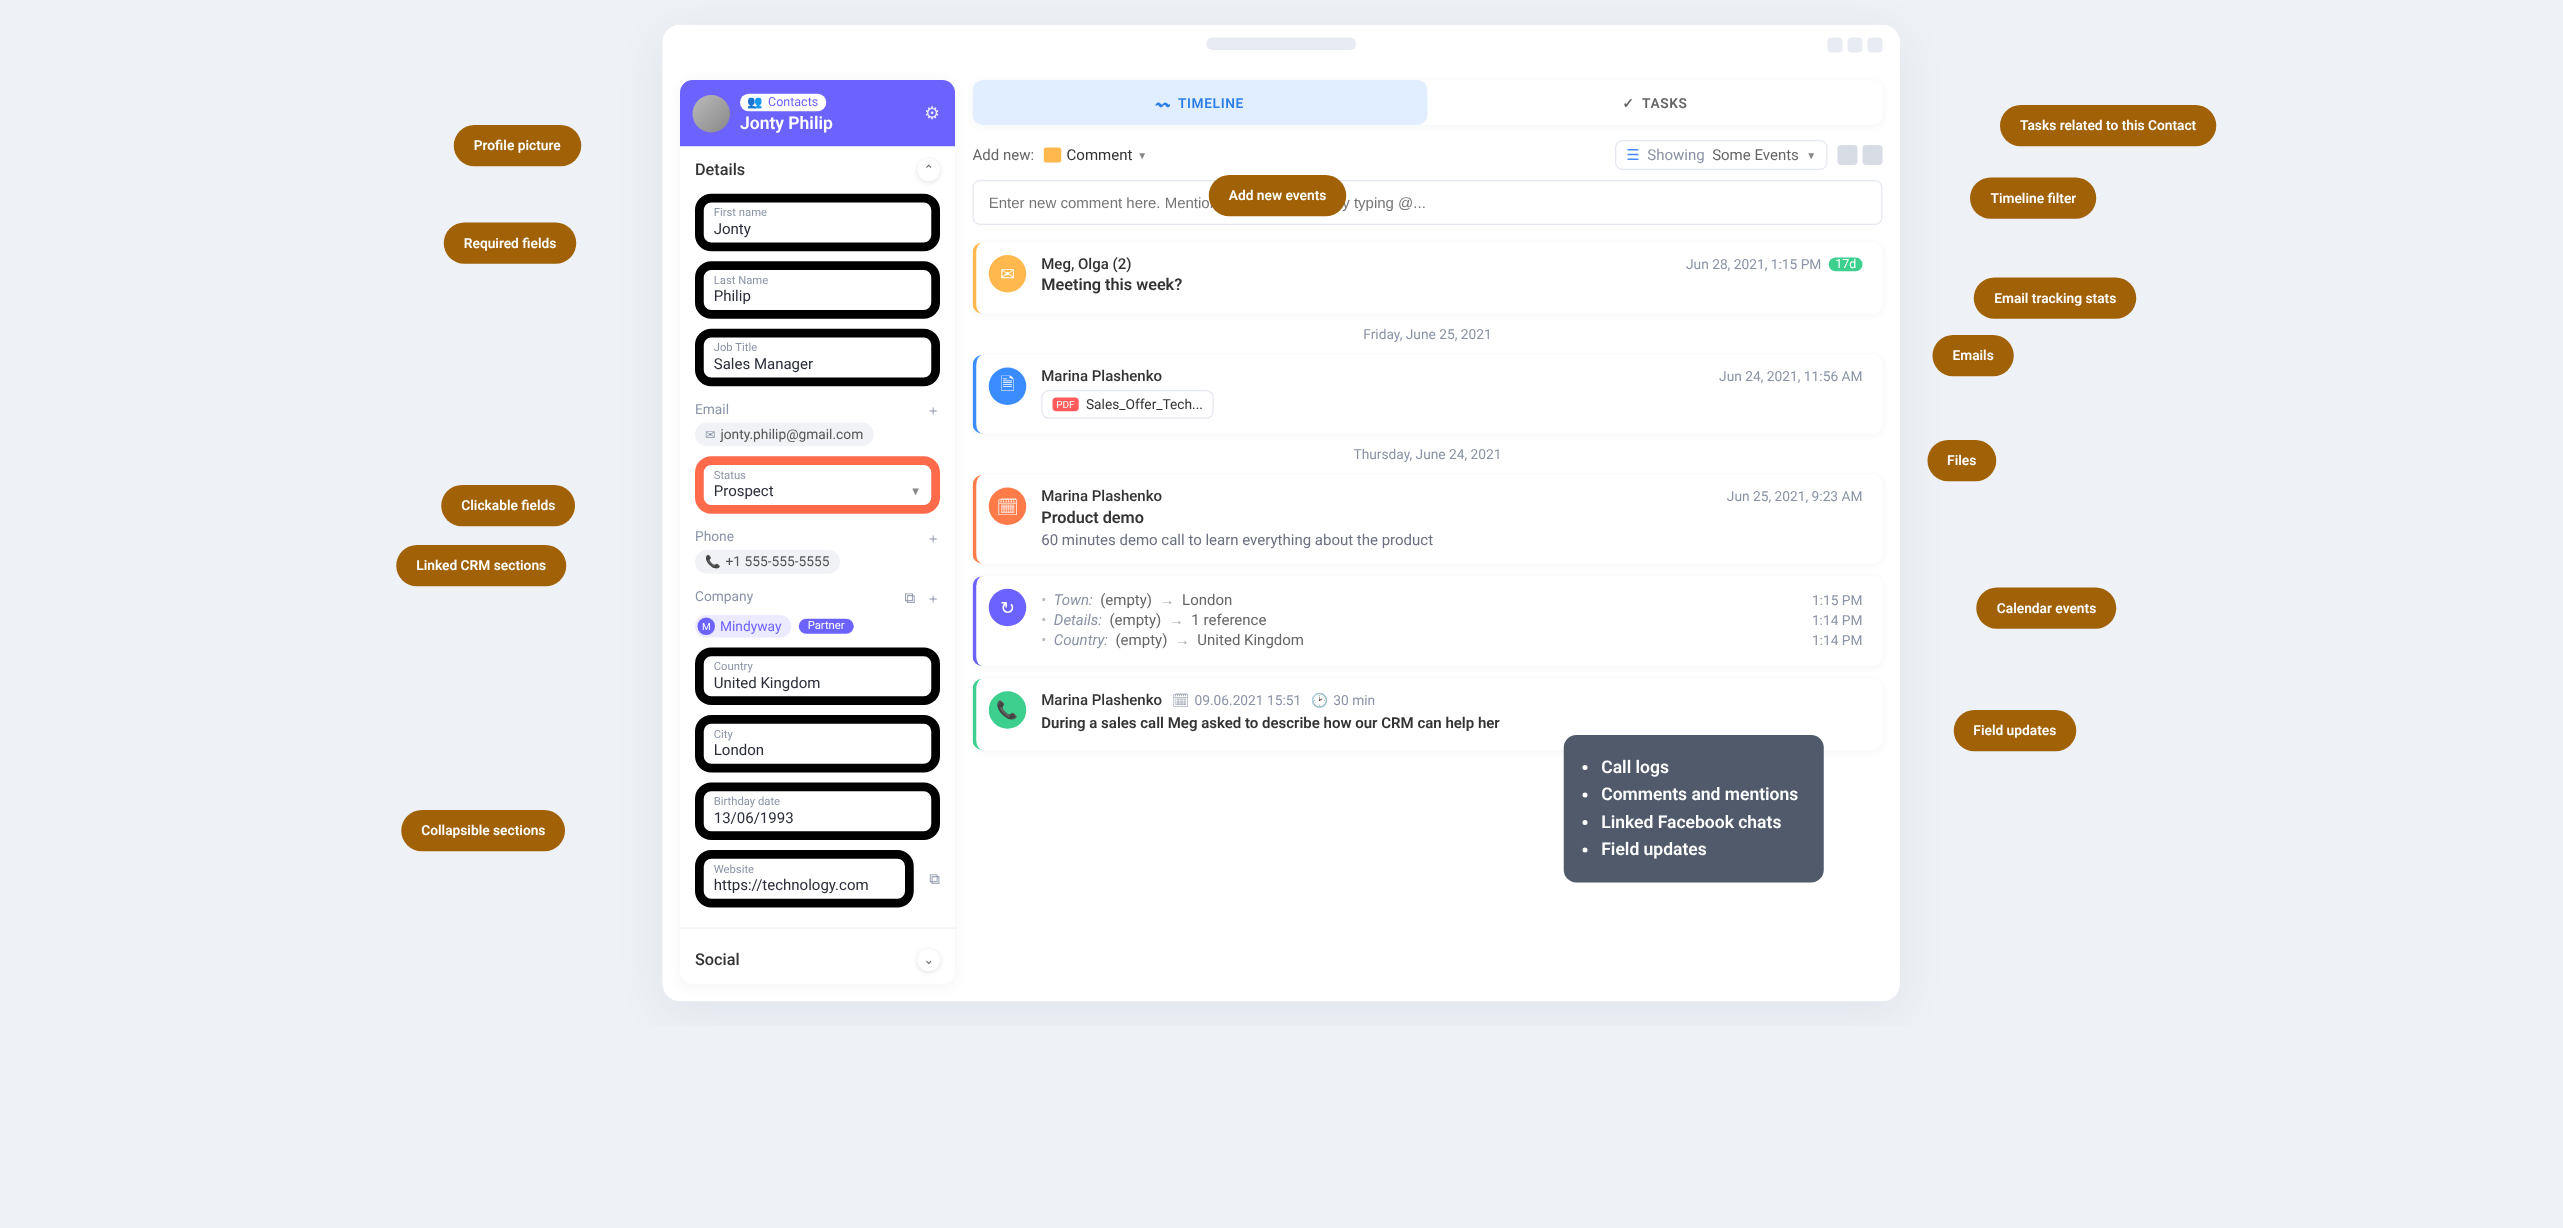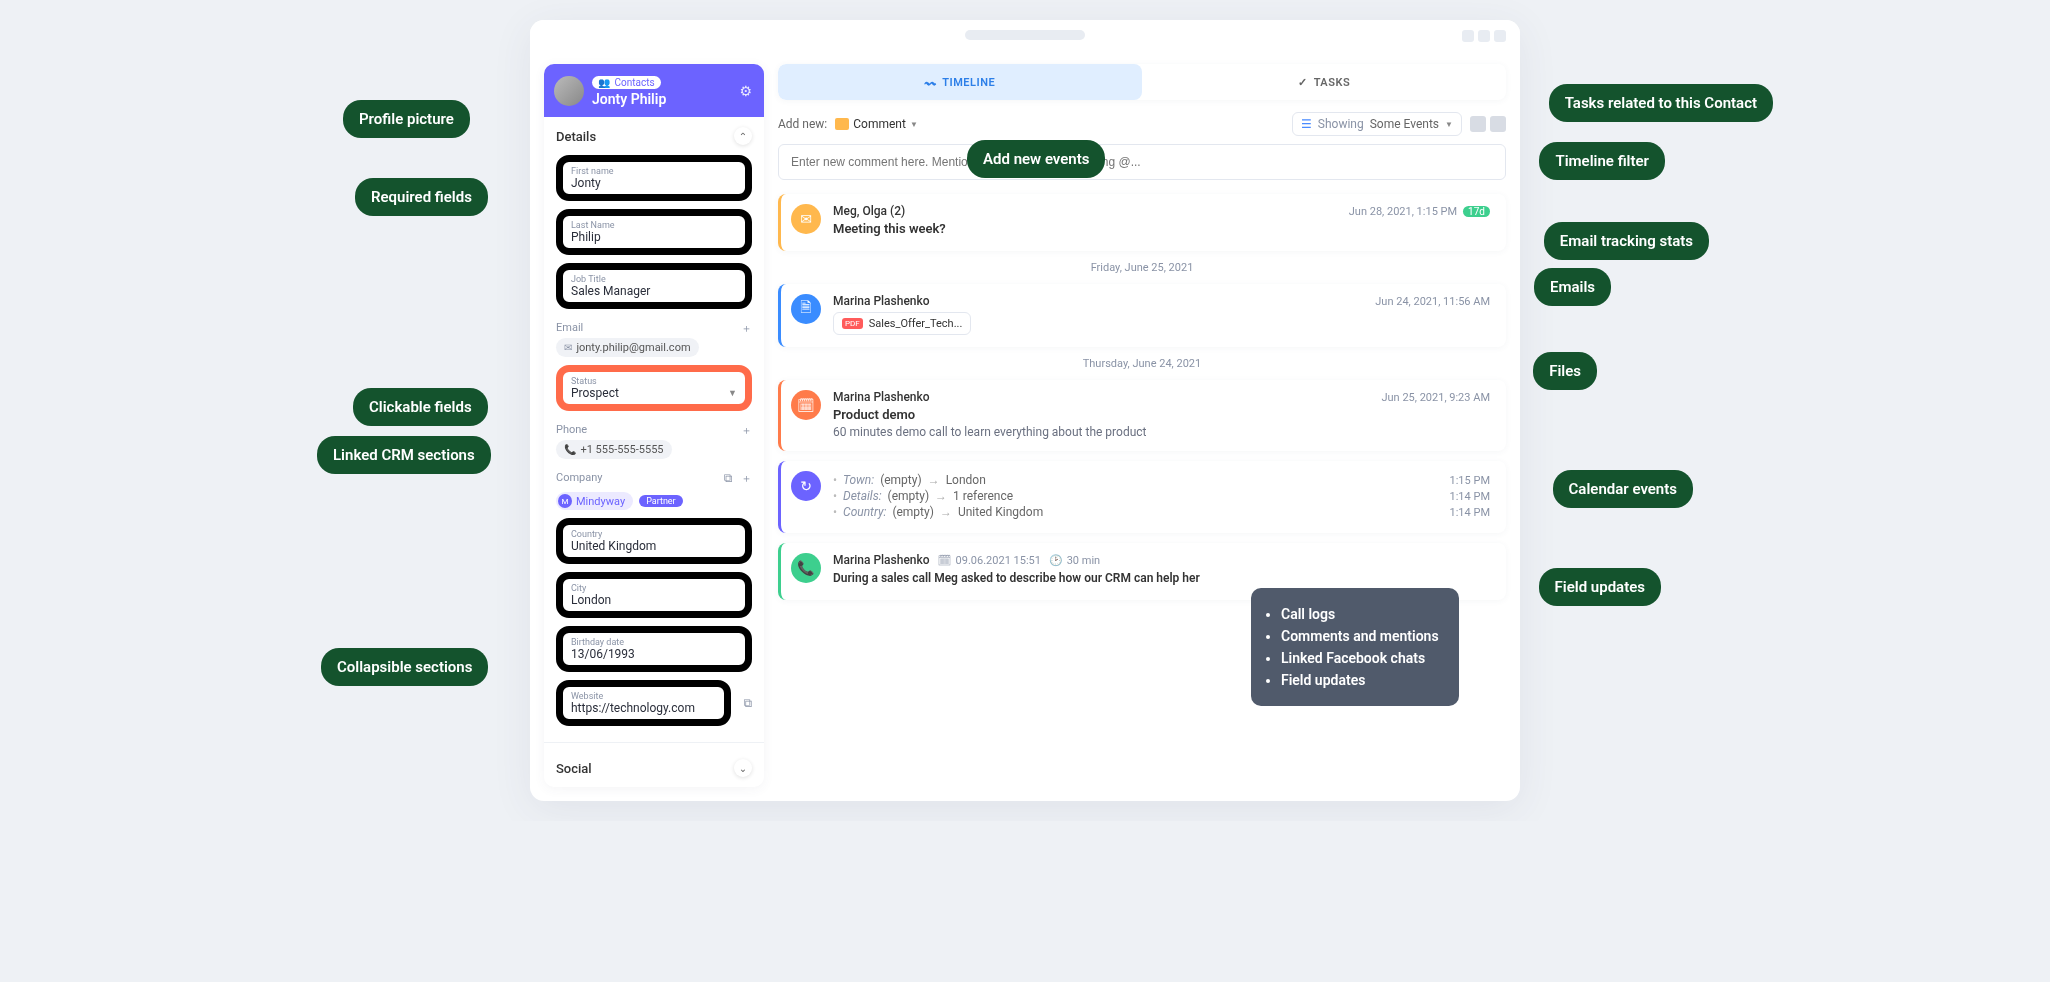--- a/index.html
+++ b/index.html
@@ -369,25 +369,25 @@
   font-size: 11px;
   color: #8a93a6;
   display: inline-flex;
   align-items: center;
   gap: 4px;
   margin-left: 8px;
 }
 
 .callout {
   position: absolute;
-  background: #14532d;
+  background: #a16207;
   color: #fff;
   padding: 10px 16px;
   border-radius: 18px;
-  font-size: 15px;
+  font-size: 11px;
   font-weight: 600;
   white-space: nowrap;
   z-index: 10;
 }
 .callout-list {
   position: absolute;
   background: #505a6b;
   color: #fff;
   border-radius: 10px;
   padding: 12px 20px 12px 30px;
@@ -398,30 +398,30 @@
   font-size: 14px;
   font-weight: 600;
   margin: 6px 0;
 }
 </style>
 </head>
 <body>
 
 <div class="outer">
 
-  <div class="callout" style="left:88px; top:80px">Profile picture</div>
+  <div class="callout" style="left:108px; top:80px">Profile picture</div>
   <div class="callout" style="left:100px; top:158px">Required fields</div>
   <div class="callout" style="left:98px; top:368px">Clickable fields</div>
   <div class="callout" style="left:62px; top:416px">Linked CRM sections</div>
   <div class="callout" style="left:66px; top:628px">Collapsible sections</div>
 
   <div class="callout" style="left:712px; top:120px">Add new events</div>
 
   <div class="callout" style="right:22px; top:64px">Tasks related to this Contact</div>
-  <div class="callout" style="right:130px; top:122px">Timeline filter</div>
+  <div class="callout" style="right:118px; top:122px">Timeline filter</div>
   <div class="callout" style="right:86px; top:202px">Email tracking stats</div>
   <div class="callout" style="right:184px; top:248px">Emails</div>
   <div class="callout" style="right:198px; top:332px">Files</div>
   <div class="callout" style="right:102px; top:450px">Calendar events</div>
   <div class="callout" style="right:134px; top:548px">Field updates</div>
 
   <div class="callout-list" style="left:952px; top:568px">
     <ul>
       <li>Call logs</li>
       <li>Comments and mentions</li>

